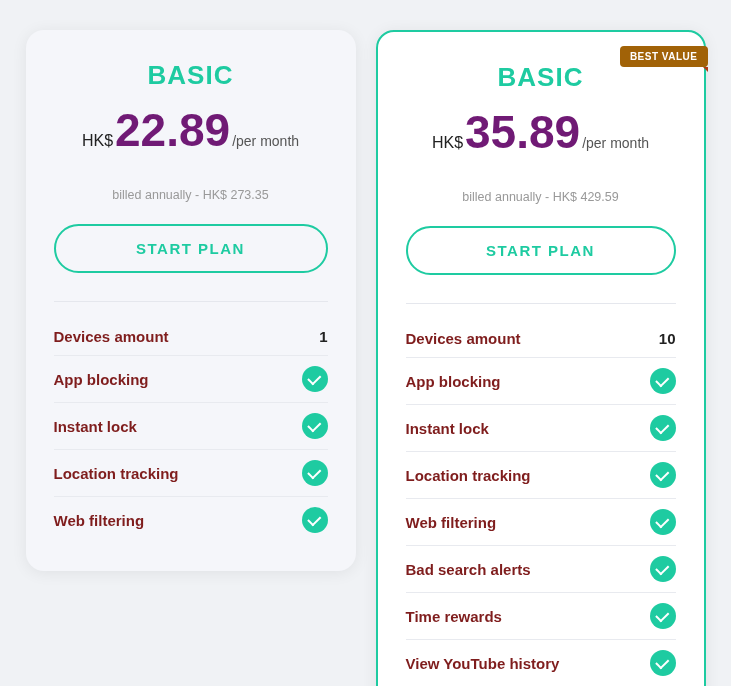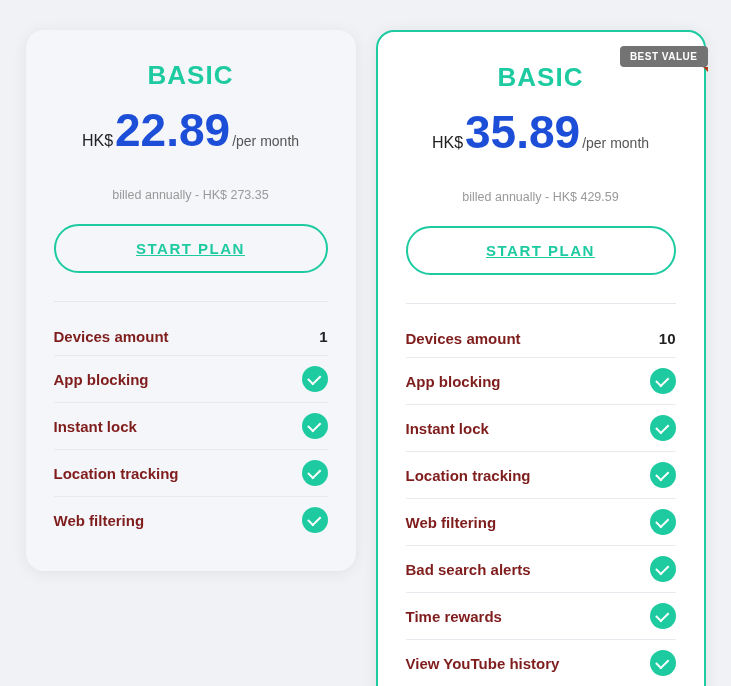--- a/index.html
+++ b/index.html
@@ -37,21 +37,21 @@
 
     .plan-card.family {
       background: #fff;
       border: 2.5px solid #1ecba1;
     }
 
     .best-value-badge {
       position: absolute;
       top: 14px;
       right: -4px;
-      background: #737373;
+      background: #a16207;
       color: #fff;
       font-size: 10px;
       font-weight: 700;
       letter-spacing: 0.5px;
       padding: 5px 10px;
       border-radius: 4px 4px 4px 4px;
       text-transform: uppercase;
     }
 
     .best-value-badge::after {
@@ -84,21 +84,21 @@
 
     .price-currency {
       font-size: 16px;
       font-weight: 400;
       color: #222;
     }
 
     .price-amount {
       font-size: 46px;
       font-weight: 800;
-      color: #1d4ed8;
+      color: #701a75;
       line-height: 1;
     }
 
     .price-period {
       font-size: 14px;
       color: #555;
       font-weight: 400;
     }
 
     .price-billed {
@@ -117,21 +117,20 @@
       color: #1ecba1;
       font-size: 15px;
       font-weight: 700;
       letter-spacing: 1.5px;
       padding: 14px 0;
       border-radius: 40px;
       cursor: pointer;
       text-align: center;
       margin-bottom: 28px;
       transition: background 0.2s, color 0.2s;
-      text-decoration: underline;
     }
 
     .divider {
       border: none;
       border-top: 1px solid #e5e7ed;
       margin-bottom: 16px;
     }
 
     .feature-row {
       display: flex;

